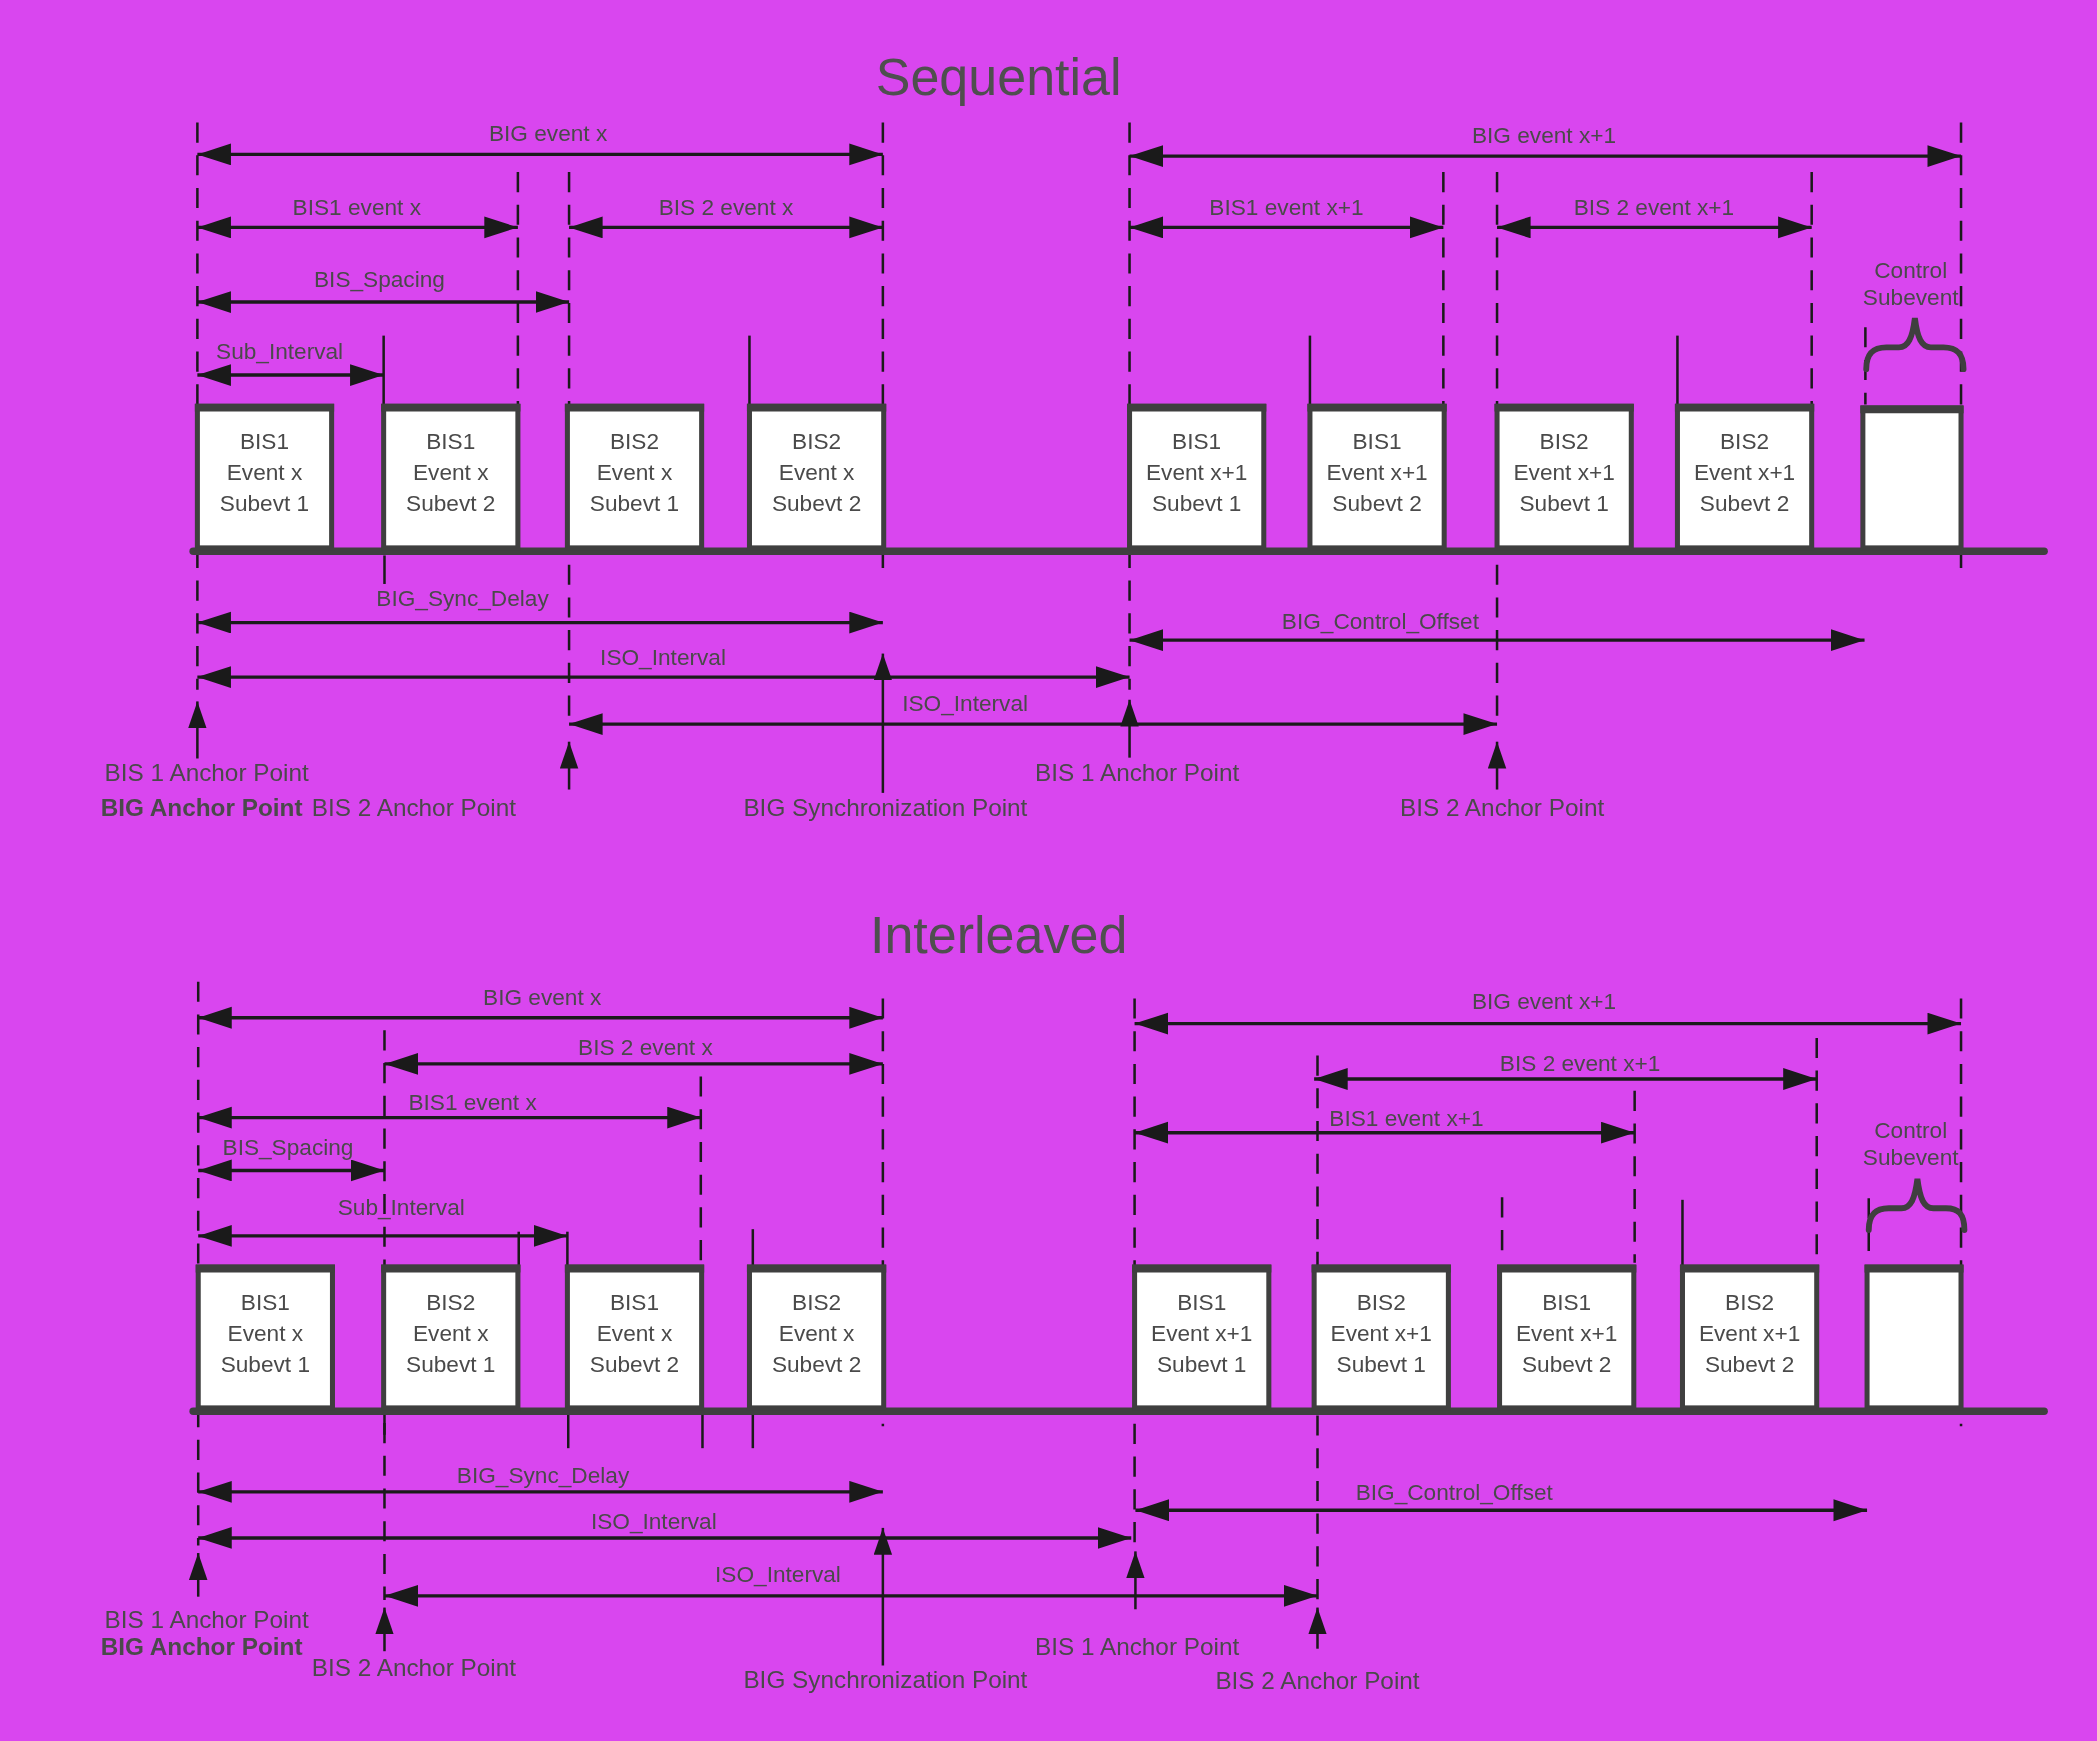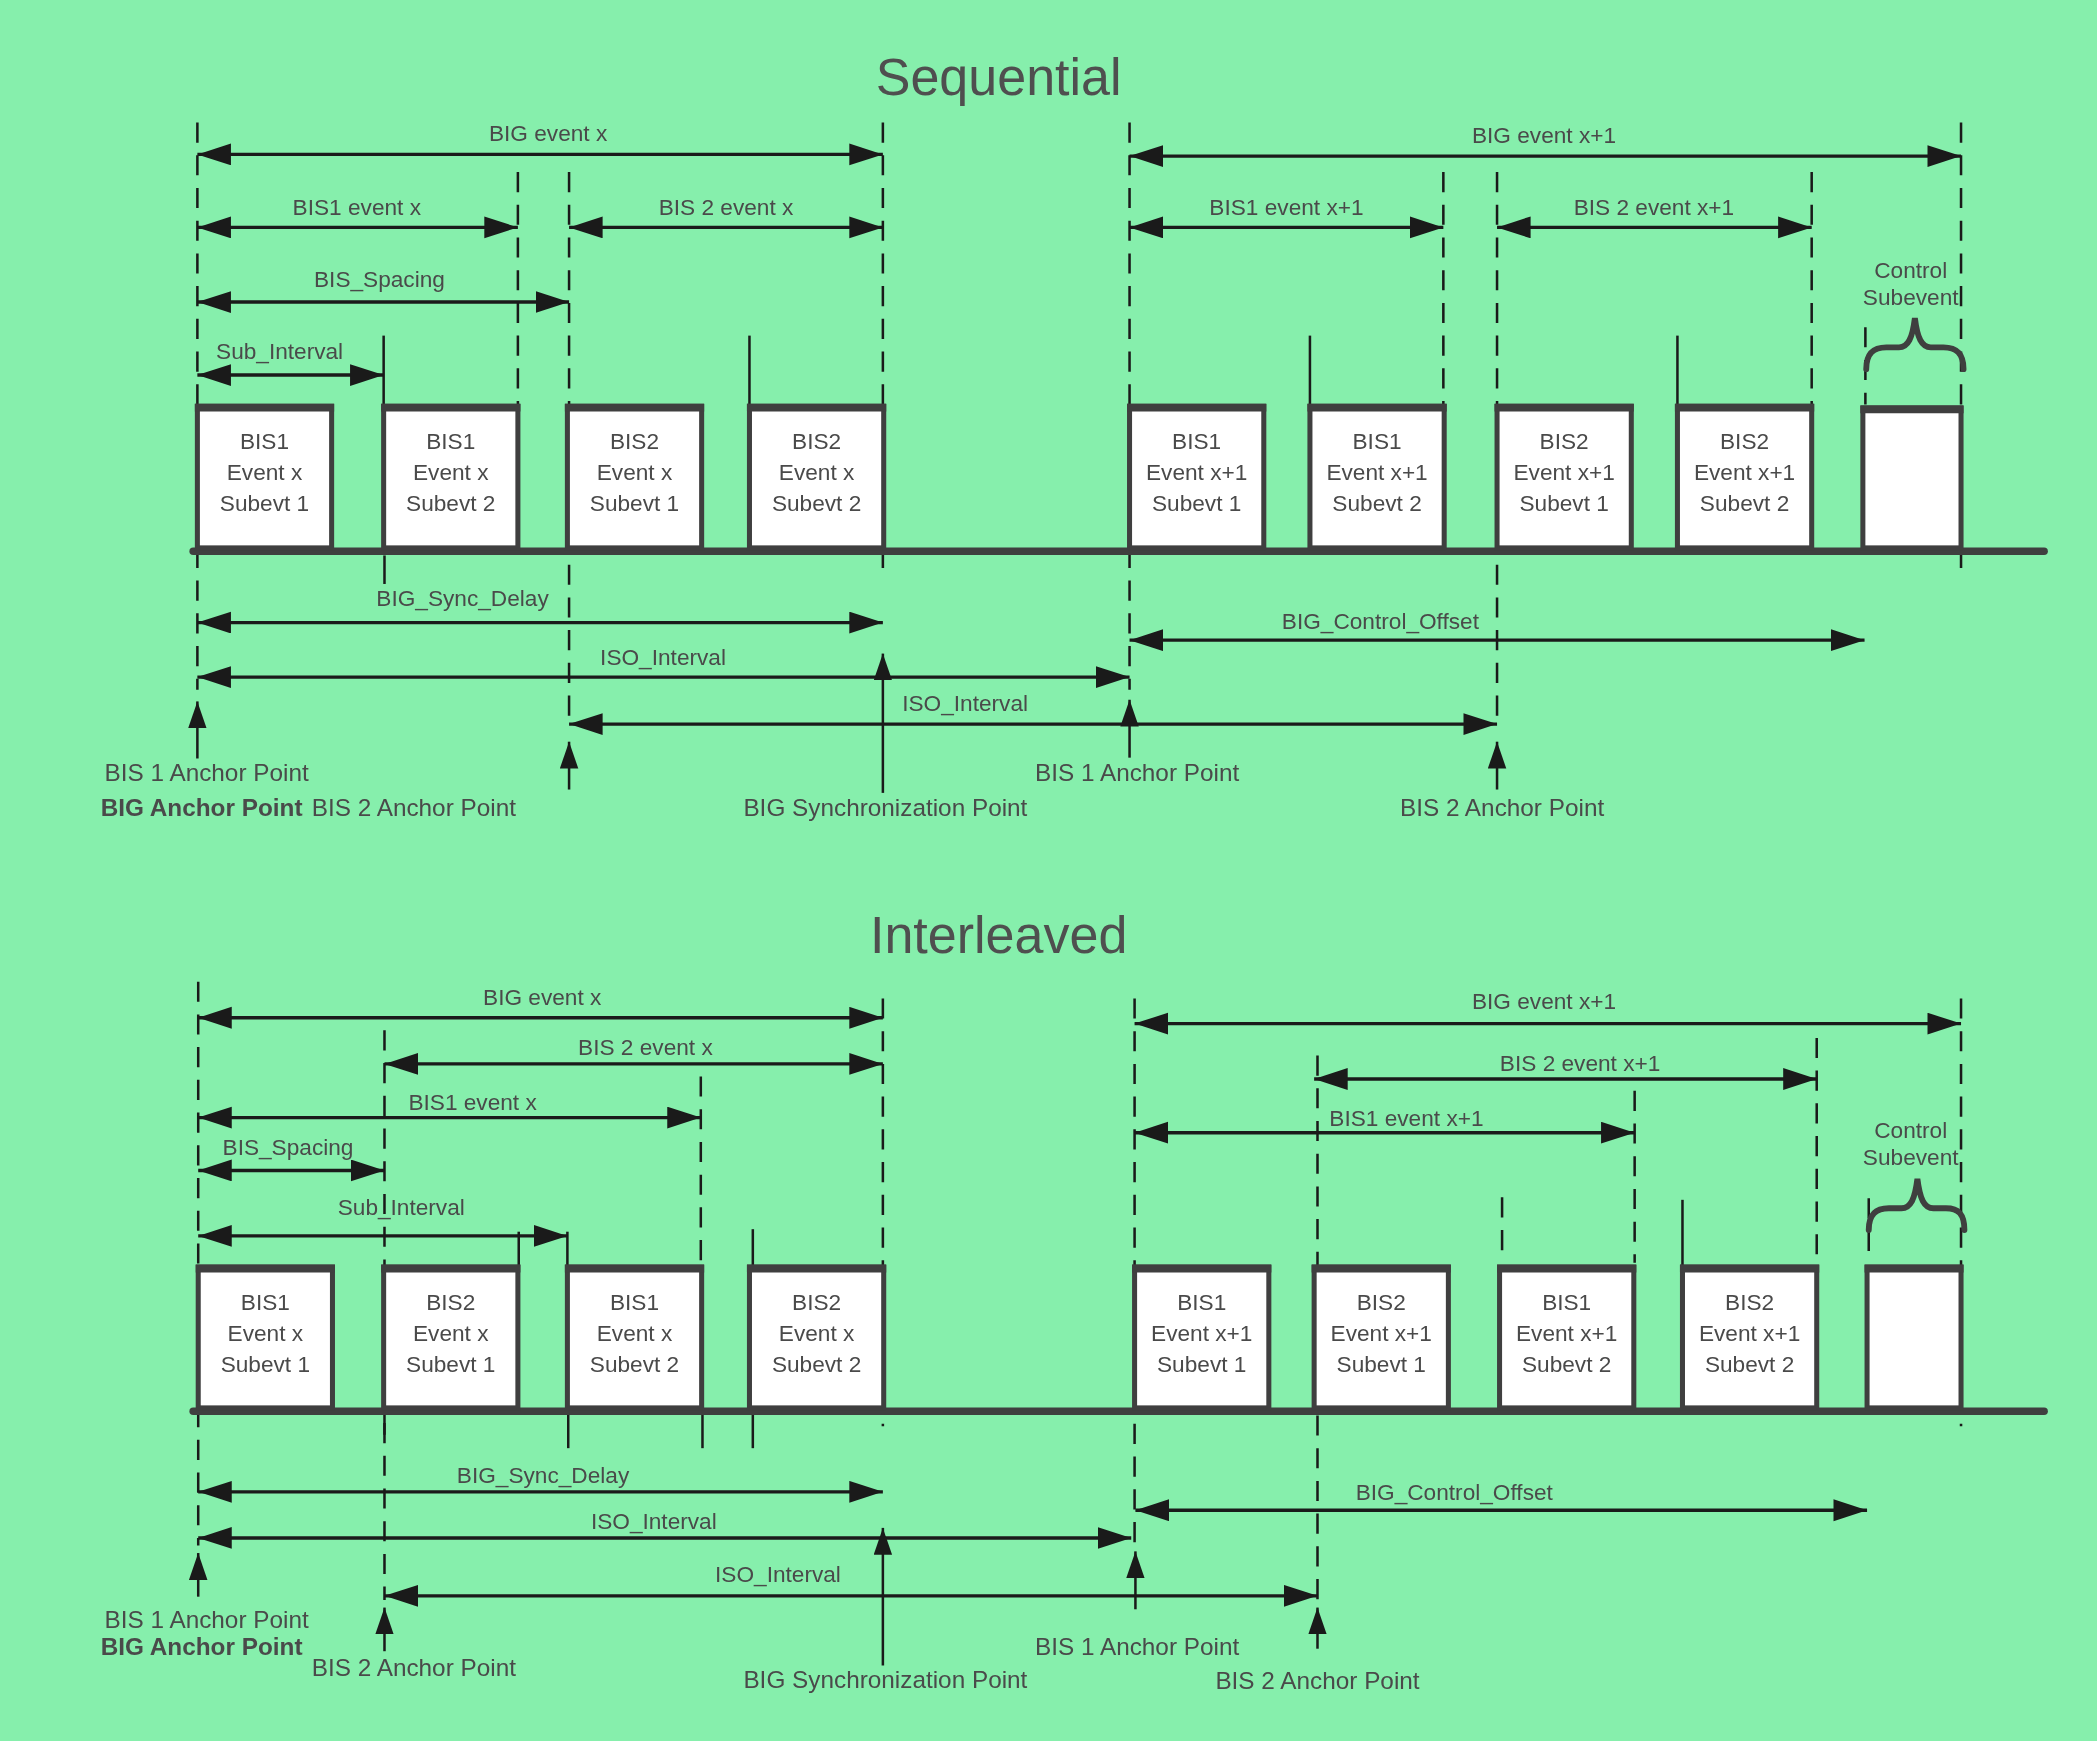--- a/index.html
+++ b/index.html
@@ -1,16 +1,16 @@
 <!DOCTYPE html>
 <html style="font-size:13.4px"><head>
 <meta charset="utf-8">
 <style>
   html,body{margin:0;padding:0;background:#ffffff;}
-  .stage{position:relative;width:2098px;height:1741px;background:#86efac;overflow:hidden;}
+  .stage{position:relative;width:2098px;height:1741px;background:#d946ef;overflow:hidden;}
   svg{display:block;}
   text{font-family:"Liberation Sans","DejaVu Sans",sans-serif;fill:#4a4a4a;}
   .tt{font-size:62px;text-anchor:middle;fill:#4f4f4f;}
   .t{font-size:27px;text-anchor:middle;}
   .ta{font-size:29px;text-anchor:middle;}
   .bb{font-weight:bold;}
   .bxt{font-size:27px;text-anchor:middle;}
   .dv{stroke:#1a1a1a;stroke-width:3;stroke-dasharray:24 15;fill:none;}
   .tk{stroke:#1a1a1a;stroke-width:3;}
   .ar{stroke:#1a1a1a;stroke-width:4;}

